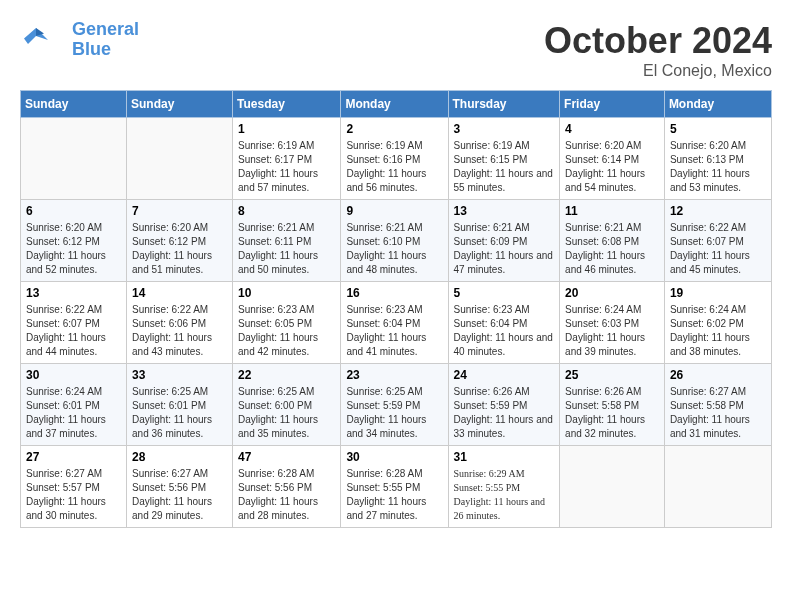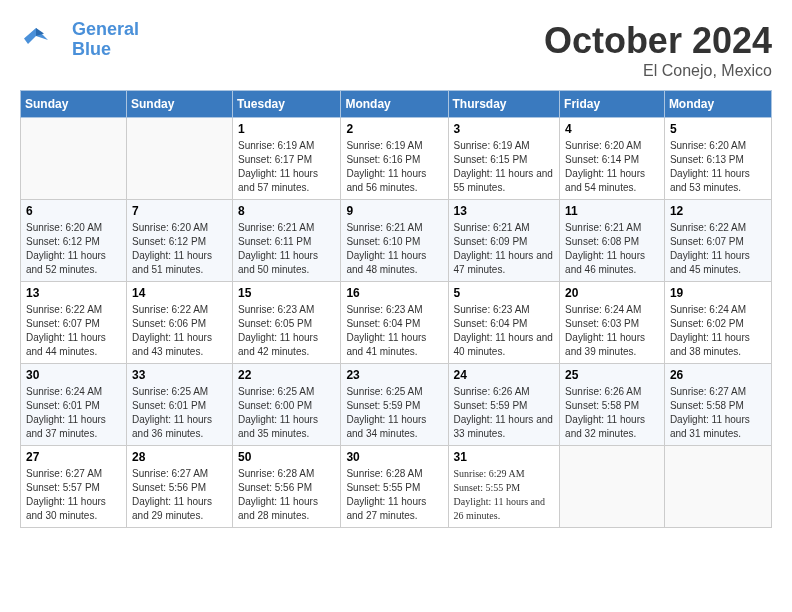--- a/index.html
+++ b/index.html
@@ -203,21 +203,21 @@
 Sunset: 6:07 PM
 Daylight: 11 hours and 44 minutes.</div>
         </td>
         <td>
           <span class="day-num">14</span>
           <div class="day-info" style="white-space: pre-line;">Sunrise: 6:22 AM
 Sunset: 6:06 PM
 Daylight: 11 hours and 43 minutes.</div>
         </td>
         <td>
-          <span class="day-num">15</span>
+          <span class="day-num">10</span>
           <div class="day-info" style="white-space: pre-line;">Sunrise: 6:23 AM
 Sunset: 6:05 PM
 Daylight: 11 hours and 42 minutes.</div>
         </td>
         <td>
           <span class="day-num">16</span>
           <div class="day-info" style="white-space: pre-line;">Sunrise: 6:23 AM
 Sunset: 6:04 PM
 Daylight: 11 hours and 41 minutes.</div>
         </td>
@@ -291,21 +291,21 @@
 Sunset: 5:57 PM
 Daylight: 11 hours and 30 minutes.</div>
         </td>
         <td>
           <span class="day-num">28</span>
           <div class="day-info" style="white-space: pre-line;">Sunrise: 6:27 AM
 Sunset: 5:56 PM
 Daylight: 11 hours and 29 minutes.</div>
         </td>
         <td>
-          <span class="day-num">50</span>
+          <span class="day-num">47</span>
           <div class="day-info" style="white-space: pre-line;">Sunrise: 6:28 AM
 Sunset: 5:56 PM
 Daylight: 11 hours and 28 minutes.</div>
         </td>
         <td>
           <span class="day-num">30</span>
           <div class="day-info" style="white-space: pre-line;">Sunrise: 6:28 AM
 Sunset: 5:55 PM
 Daylight: 11 hours and 27 minutes.</div>
         </td>

